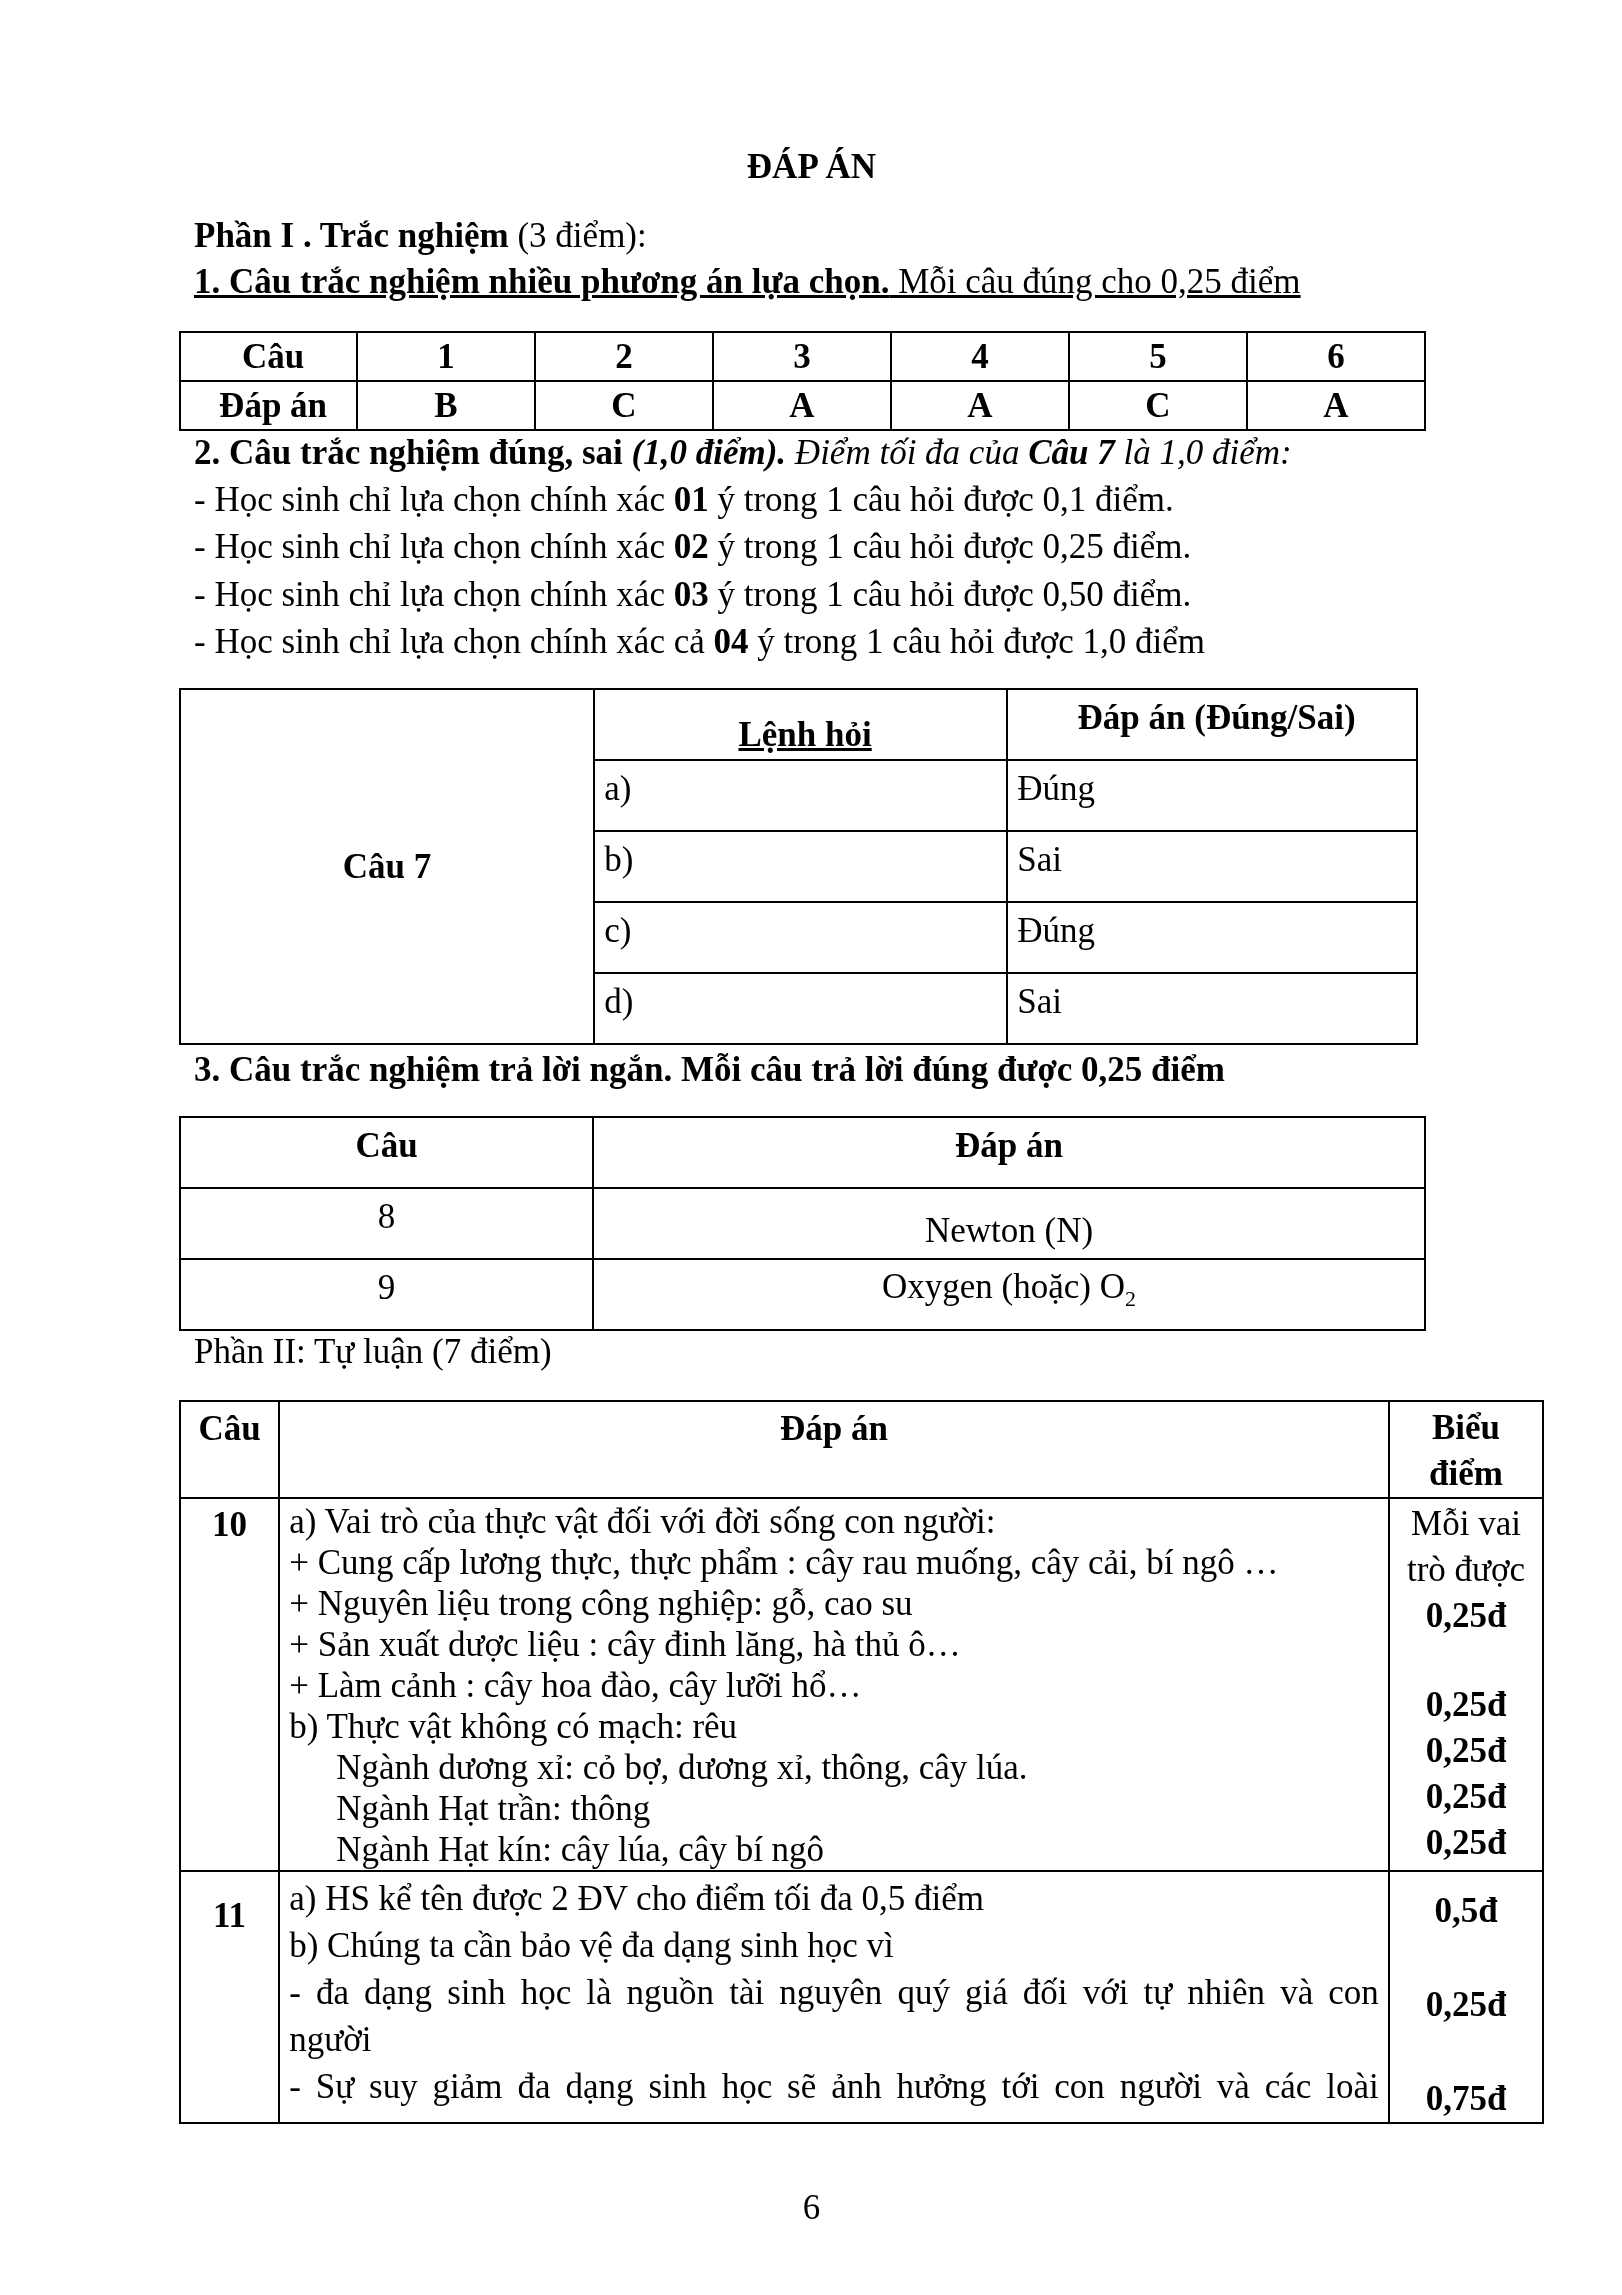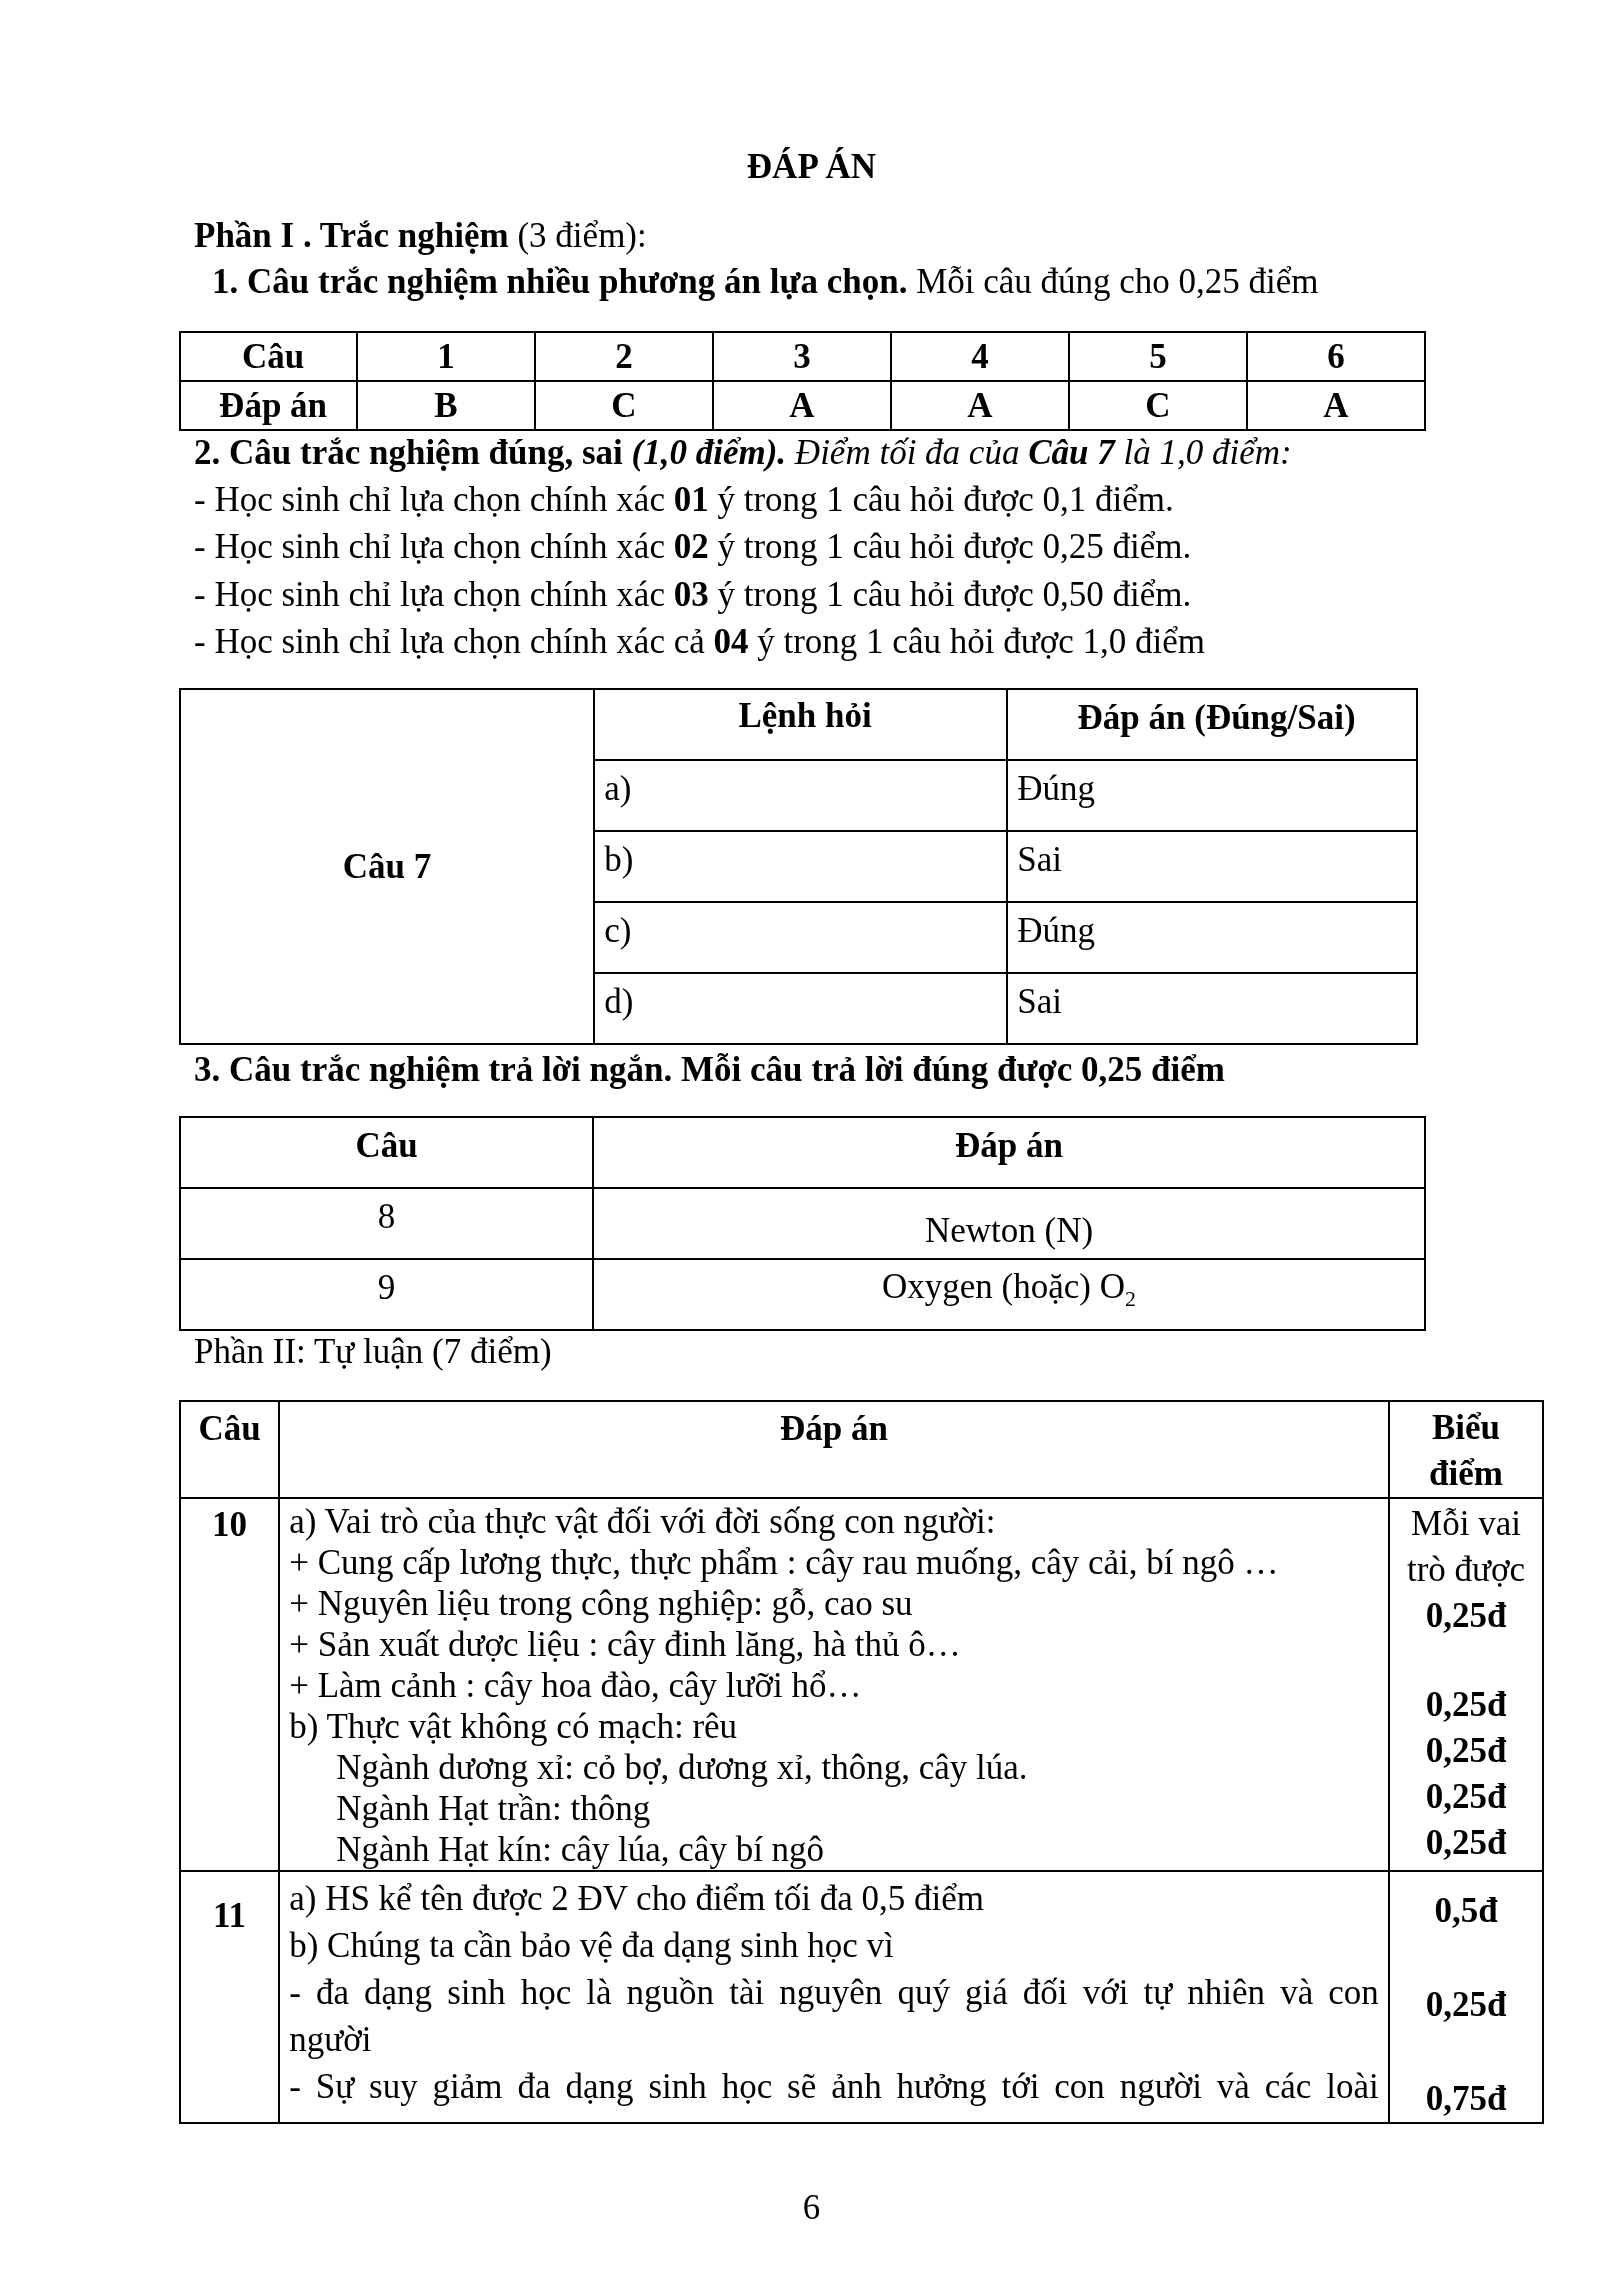--- a/index.html
+++ b/index.html
@@ -21,21 +21,21 @@
 </style>
 </head>
 <body>
 
 <div class="abs txt b" style="left:0; width:1623px; top:143px; text-align:center;">ĐÁP ÁN</div>
 
 <div class="abs txt" style="left:194px; top:212px;">
   <span class="b">Phần I . Trắc nghiệm</span><span> (3 điểm):</span>
 </div>
 
-<div class="abs txt" style="left:212px; top:258px;">
+<div class="abs txt" style="left:194px; top:258px;text-decoration:underline;">
   <span class="b">1. Câu trắc nghiệm nhiều phương án lựa chọn.</span><span> Mỗi câu đúng cho 0,25 điểm</span>
 </div>
 
 <table style="left:179px; top:331px; width:1247px;">
   <colgroup>
       <col style="width:177px">
       <col>
       <col>
       <col>
       <col>
@@ -83,21 +83,21 @@
 
 <table style="left:179px; top:688px; width:1239px;">
   <colgroup>
       <col style="width:414px">
       <col style="width:413px">
       <col>
     </colgroup>
   <tbody>
       <tr style="height:71px;">
     <td rowspan="5" class="b c vm">Câu 7</td>
-    <td class="b pl" style="padding-top:2px;">Lệnh hỏi</td>
+    <td class="b pl" style="padding-top:21px;text-decoration:underline;">Lệnh hỏi</td>
     <td class="b pl" style="padding-top:3.9px;margin-top:21px;">Đáp án (Đúng/Sai)</td>
   </tr>
   <tr style="height:71px;">
     <td class="pl" style="padding-top:3.9px;">a)</td>
     <td class="pl" style="padding-top:3.9px;">Đúng</td>
   </tr>
   <tr style="height:71px;">
     <td class="pl" style="padding-top:3.9px;">b)</td>
     <td class="pl" style="padding-top:3.9px;">Sai</td>
   </tr>

